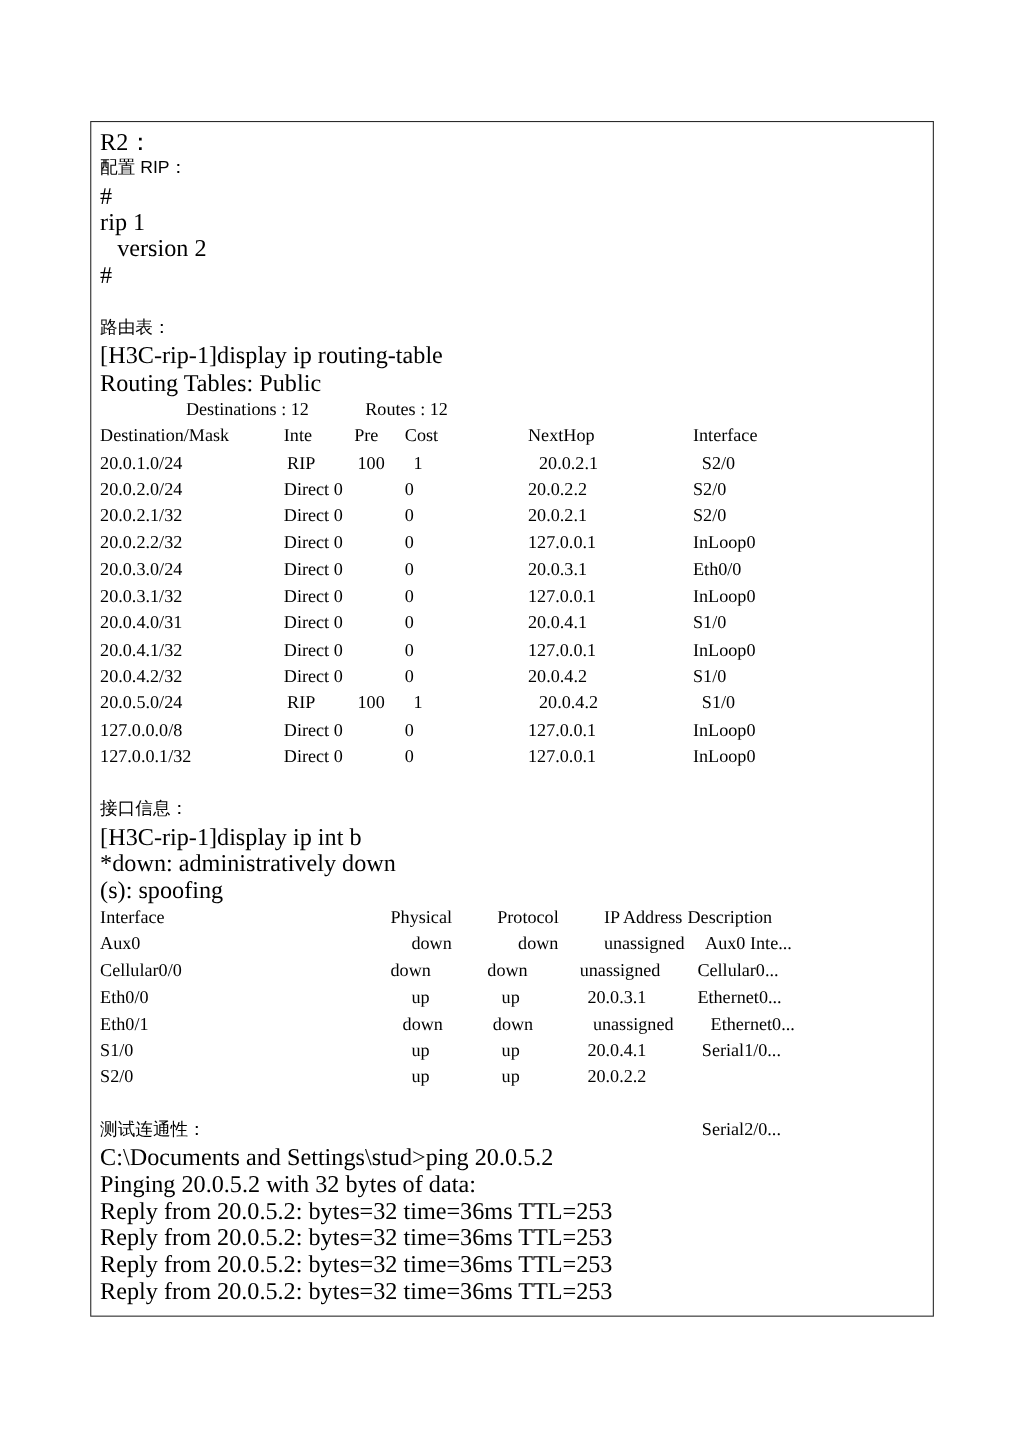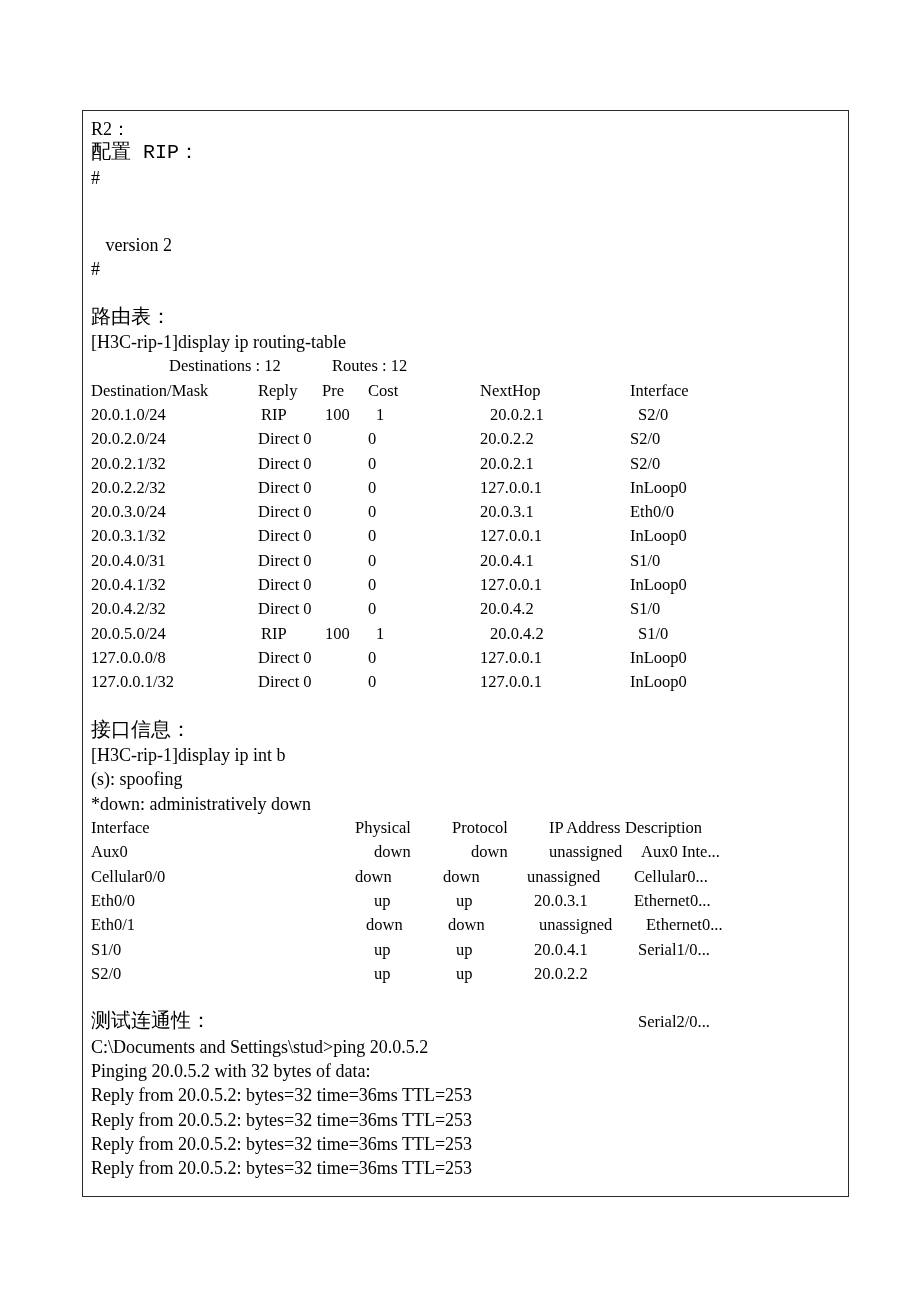--- a/index.html
+++ b/index.html
@@ -30,33 +30,33 @@
   }
 
   #doc-body {
     padding: 6px 0 0 8px;
   }
 
   
   .line {
     height: 24.3px;
     line-height: 24.3px;
-    font-size: 18px;
+    font-size: 22px;
     white-space: pre;
     position: relative;
   }
   .line.blank { }
 
   .cjk {
-    font-family: Liberation Mono, monospace;
-    font-size: 20px;
-  }
-
-  
-  .ind1 { padding-left: 10px; margin-top: 43px; }
+    font-family: Liberation Sans, sans-serif;
+    font-size: 16px;
+  }
+
+  
+  .ind1 { padding-left: 10px; }
 
   
   .ctable {
     position: relative;
     text-align: center;
   }
   .crow {
     position: relative;
     height: 24.3px;
     line-height: 24.3px;
@@ -125,37 +125,39 @@
 </head>
 <body>
 
 <div id="doc-frame">
   <div id="doc-body">
 
     <div class="line">R2：</div>
 
     <div class="line cjk">配置 RIP：</div>
     <div class="line">#</div>
+    <div class="line">rip 1</div>
     <div class="line ind1"> version 2</div>
     <div class="line">#</div>
 
     <div class="line blank">&nbsp;</div>
 
     <div class="line cjk">路由表：</div>
     <div class="line">[H3C-rip-1]display ip routing-table</div>
+    <div class="line">Routing Tables: Public</div>
 
     <div class="crow">
       <span class="cell" style="left:78px">Destinations : 12</span>
       <span class="cell" style="left:241px">Routes : 12</span>
     </div>
 
     <div class="ctable">
       <div class="crow">
         <span class="cell rt-c0">Destination/Mask</span>
-        <span class="cell rt-c1">Reply</span>
+        <span class="cell rt-c1">Inte</span>
         <span class="cell rt-c2">Pre</span>
         <span class="cell rt-c3">Cost</span>
         <span class="cell rt-c4">NextHop</span>
         <span class="cell rt-c5">Interface</span>
       </div>
       <div id="routing-rows">
           <div class="crow rip"><span class="cell rt-c0">20.0.1.0/24</span><span class="cell rt-c1">RIP</span><span class="cell rt-c2">100</span><span class="cell rt-c3">1</span><span class="cell rt-c4">20.0.2.1</span><span class="cell rt-c5">S2/0</span></div>
           <div class="crow"><span class="cell rt-c0">20.0.2.0/24</span><span class="cell rt-c1">Direct 0</span><span class="cell rt-c2"></span><span class="cell rt-c3">0</span><span class="cell rt-c4">20.0.2.2</span><span class="cell rt-c5">S2/0</span></div>
           <div class="crow"><span class="cell rt-c0">20.0.2.1/32</span><span class="cell rt-c1">Direct 0</span><span class="cell rt-c2"></span><span class="cell rt-c3">0</span><span class="cell rt-c4">20.0.2.1</span><span class="cell rt-c5">S2/0</span></div>
           <div class="crow"><span class="cell rt-c0">20.0.2.2/32</span><span class="cell rt-c1">Direct 0</span><span class="cell rt-c2"></span><span class="cell rt-c3">0</span><span class="cell rt-c4">127.0.0.1</span><span class="cell rt-c5">InLoop0</span></div>
@@ -167,22 +169,22 @@
           <div class="crow rip"><span class="cell rt-c0">20.0.5.0/24</span><span class="cell rt-c1">RIP</span><span class="cell rt-c2">100</span><span class="cell rt-c3">1</span><span class="cell rt-c4">20.0.4.2</span><span class="cell rt-c5">S1/0</span></div>
           <div class="crow"><span class="cell rt-c0">127.0.0.0/8</span><span class="cell rt-c1">Direct 0</span><span class="cell rt-c2"></span><span class="cell rt-c3">0</span><span class="cell rt-c4">127.0.0.1</span><span class="cell rt-c5">InLoop0</span></div>
           <div class="crow"><span class="cell rt-c0">127.0.0.1/32</span><span class="cell rt-c1">Direct 0</span><span class="cell rt-c2"></span><span class="cell rt-c3">0</span><span class="cell rt-c4">127.0.0.1</span><span class="cell rt-c5">InLoop0</span></div>
         </div>
     </div>
 
     <div class="line blank">&nbsp;</div>
 
     <div class="line cjk">接口信息：</div>
     <div class="line">[H3C-rip-1]display ip int b</div>
+    <div class="line">*down: administratively down</div>
     <div class="line">(s): spoofing</div>
-    <div class="line">*down: administratively down</div>
 
     <div class="ctable">
       <div class="crow">
         <span class="cell if-c0">Interface</span>
         <span class="cell if-c1">Physical</span>
         <span class="cell if-c2">Protocol</span>
         <span class="cell if-c3">IP Address</span>
         <span class="cell if-c4">Description</span>
       </div>
       <div id="interface-rows">

